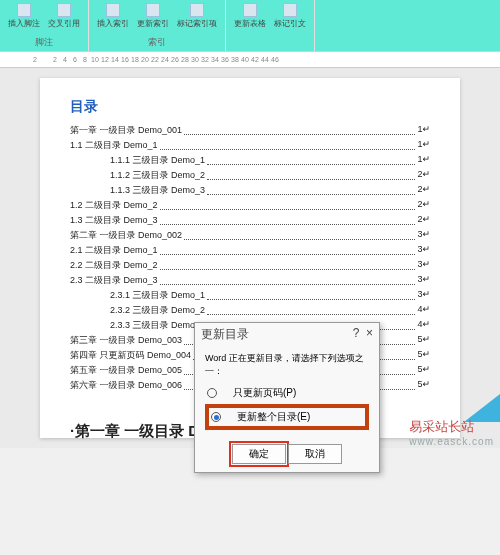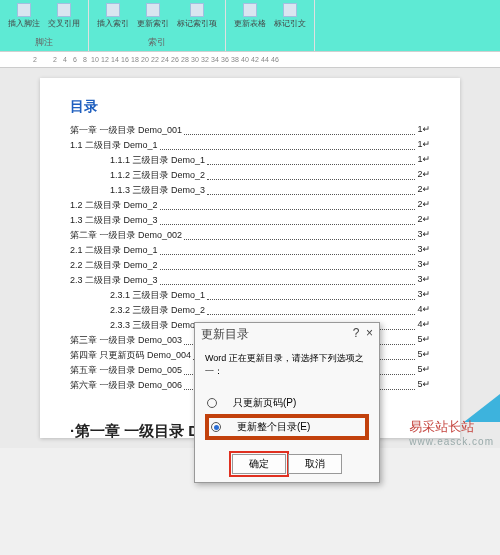--- a/index.html
+++ b/index.html
@@ -20,21 +20,21 @@
 .toc-text{flex:0 0 auto;}
 .toc-dots{flex:1;border-bottom:1px dotted #555;margin:0 2px 2px 2px;}
 .toc-pg{flex:0 0 auto;}
 .lvl1{margin-left:0;}
 .lvl2{justify-content:space-between;}
 .lvl3{margin-left:40px;}
 .heading{font-size:15px;font-weight:bold;margin-top:30px;}
 .dialog{position:absolute;left:194px;top:254px;width:186px;background:#f8f8f8;border:1px solid #999;box-shadow:2px 2px 6px rgba(0,0,0,0.3);font-size:10px;}
 .dlg-title{display:flex;justify-content:space-between;padding:3px 6px;font-size:12px;color:#444;}
 .dlg-body{padding:6px 10px;}
-.dlg-msg{font-size:9px;margin-bottom:16px;}
+.dlg-msg{font-size:9px;margin-bottom:6px;}
 .dlg-radio{display:flex;align-items:center;gap:16px;margin:2px 0;padding:2px;}
 .dlg-radio.hl{border:4px solid #c2410c;}
 .radio-dot{width:10px;height:10px;border:1px solid #555;border-radius:50%;display:flex;align-items:center;justify-content:center;}
 .radio-dot.on::after{content:"";width:5px;height:5px;background:#2a6dd4;border-radius:50%;}
 .dlg-btns{display:flex;justify-content:center;gap:2px;padding:6px 0 8px;}
 .dlg-btn{border:1px solid #999;background:#fdfdfd;padding:2px 16px;font-size:10px;}
 .dlg-btn.hl{outline:2px solid #e03020;outline-offset:1px;}
 .watermark{position:absolute;right:6px;bottom:1px;color:#c5453f;font-size:13px;font-family:"STKaiti","KaiTi",serif;}
 .wm-url{font-size:10px;color:#9aa;letter-spacing:1px;}
 .corner{position:absolute;right:0;bottom:26px;width:0;height:0;border-right:36px solid #3db3dd;border-top:28px solid transparent;}

